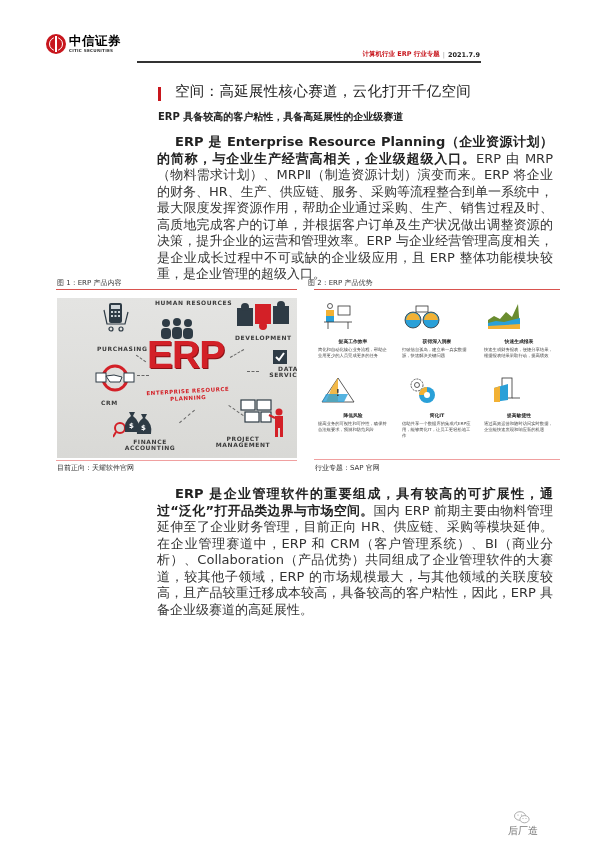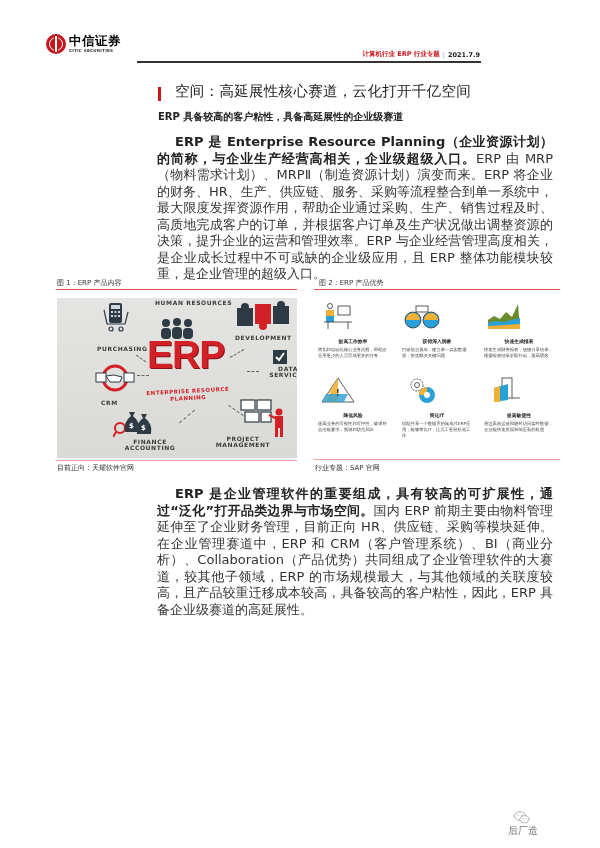--- a/index.html
+++ b/index.html
@@ -171,21 +171,21 @@
   <div class="dash" style="left:78px; top:60px; width:12px; transform:rotate(35deg);"></div>
   <div class="dash" style="left:80px; top:77px; width:12px;"></div>
   <div class="dash" style="left:190px; top:73px; width:12px;"></div>
   <div class="dash" style="left:172px; top:55px; width:16px; transform:rotate(-30deg);"></div>
   <div class="dash" style="left:120px; top:118px; width:20px; transform:rotate(-40deg);"></div>
   <div class="dash" style="left:170px; top:112px; width:18px; transform:rotate(35deg);"></div>
 </div>
 <div class="fig-rule light" style="left:56px; top:460px; width:241px;"></div>
 <div class="fig-source" style="left:57px; top:463px;">目前正向：天耀软件官网</div>
 
-<div class="fig-caption" style="left:319px; top:278px;">图 2：ERP 产品优势</div>
+<div class="fig-caption" style="left:308px; top:278px;">图 2：ERP 产品优势</div>
 <div class="fig-rule" style="left:314px; top:289px; width:246px;"></div>
 <div class="fig2">
 
   <div class="f2cell" style="left:4px; top:4px;">
     <svg class="f2icon" width="40" height="28" viewBox="0 0 40 28">
       <circle cx="12" cy="4" r="2.5" fill="none" stroke="#333" stroke-width="0.8"></circle>
       <rect x="8" y="8" width="8" height="12" fill="#f2b134"></rect>
         <rect x="8" y="14" width="8" height="6" fill="#2aa0d8"></rect>
       <rect x="20" y="4" width="12" height="9" fill="none" stroke="#333" stroke-width="0.8"></rect>
       <path d="M6 20 L34 20 M10 20 L10 27 M30 20 L30 27" stroke="#333" stroke-width="0.8"></path>

